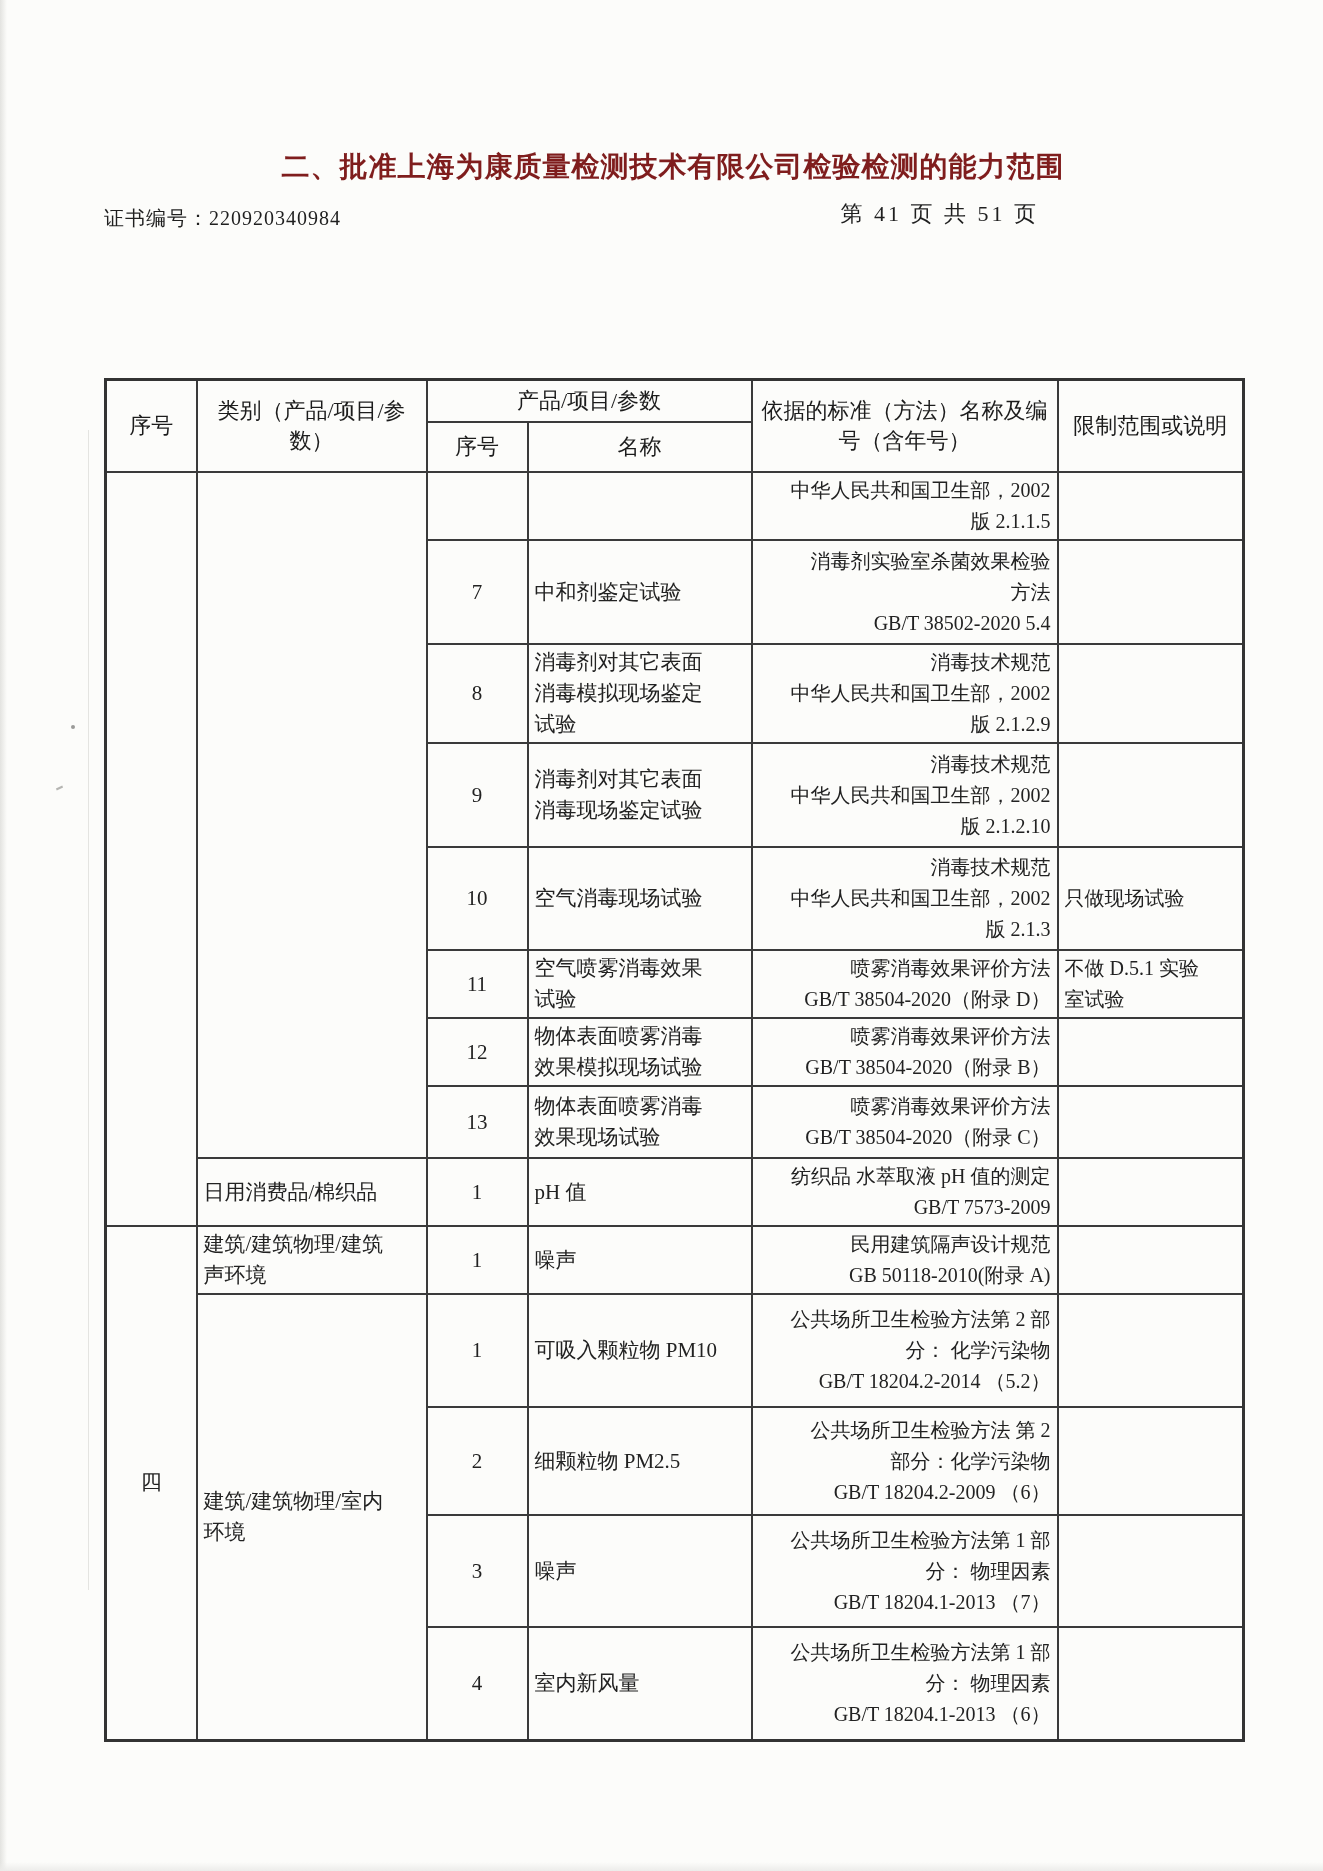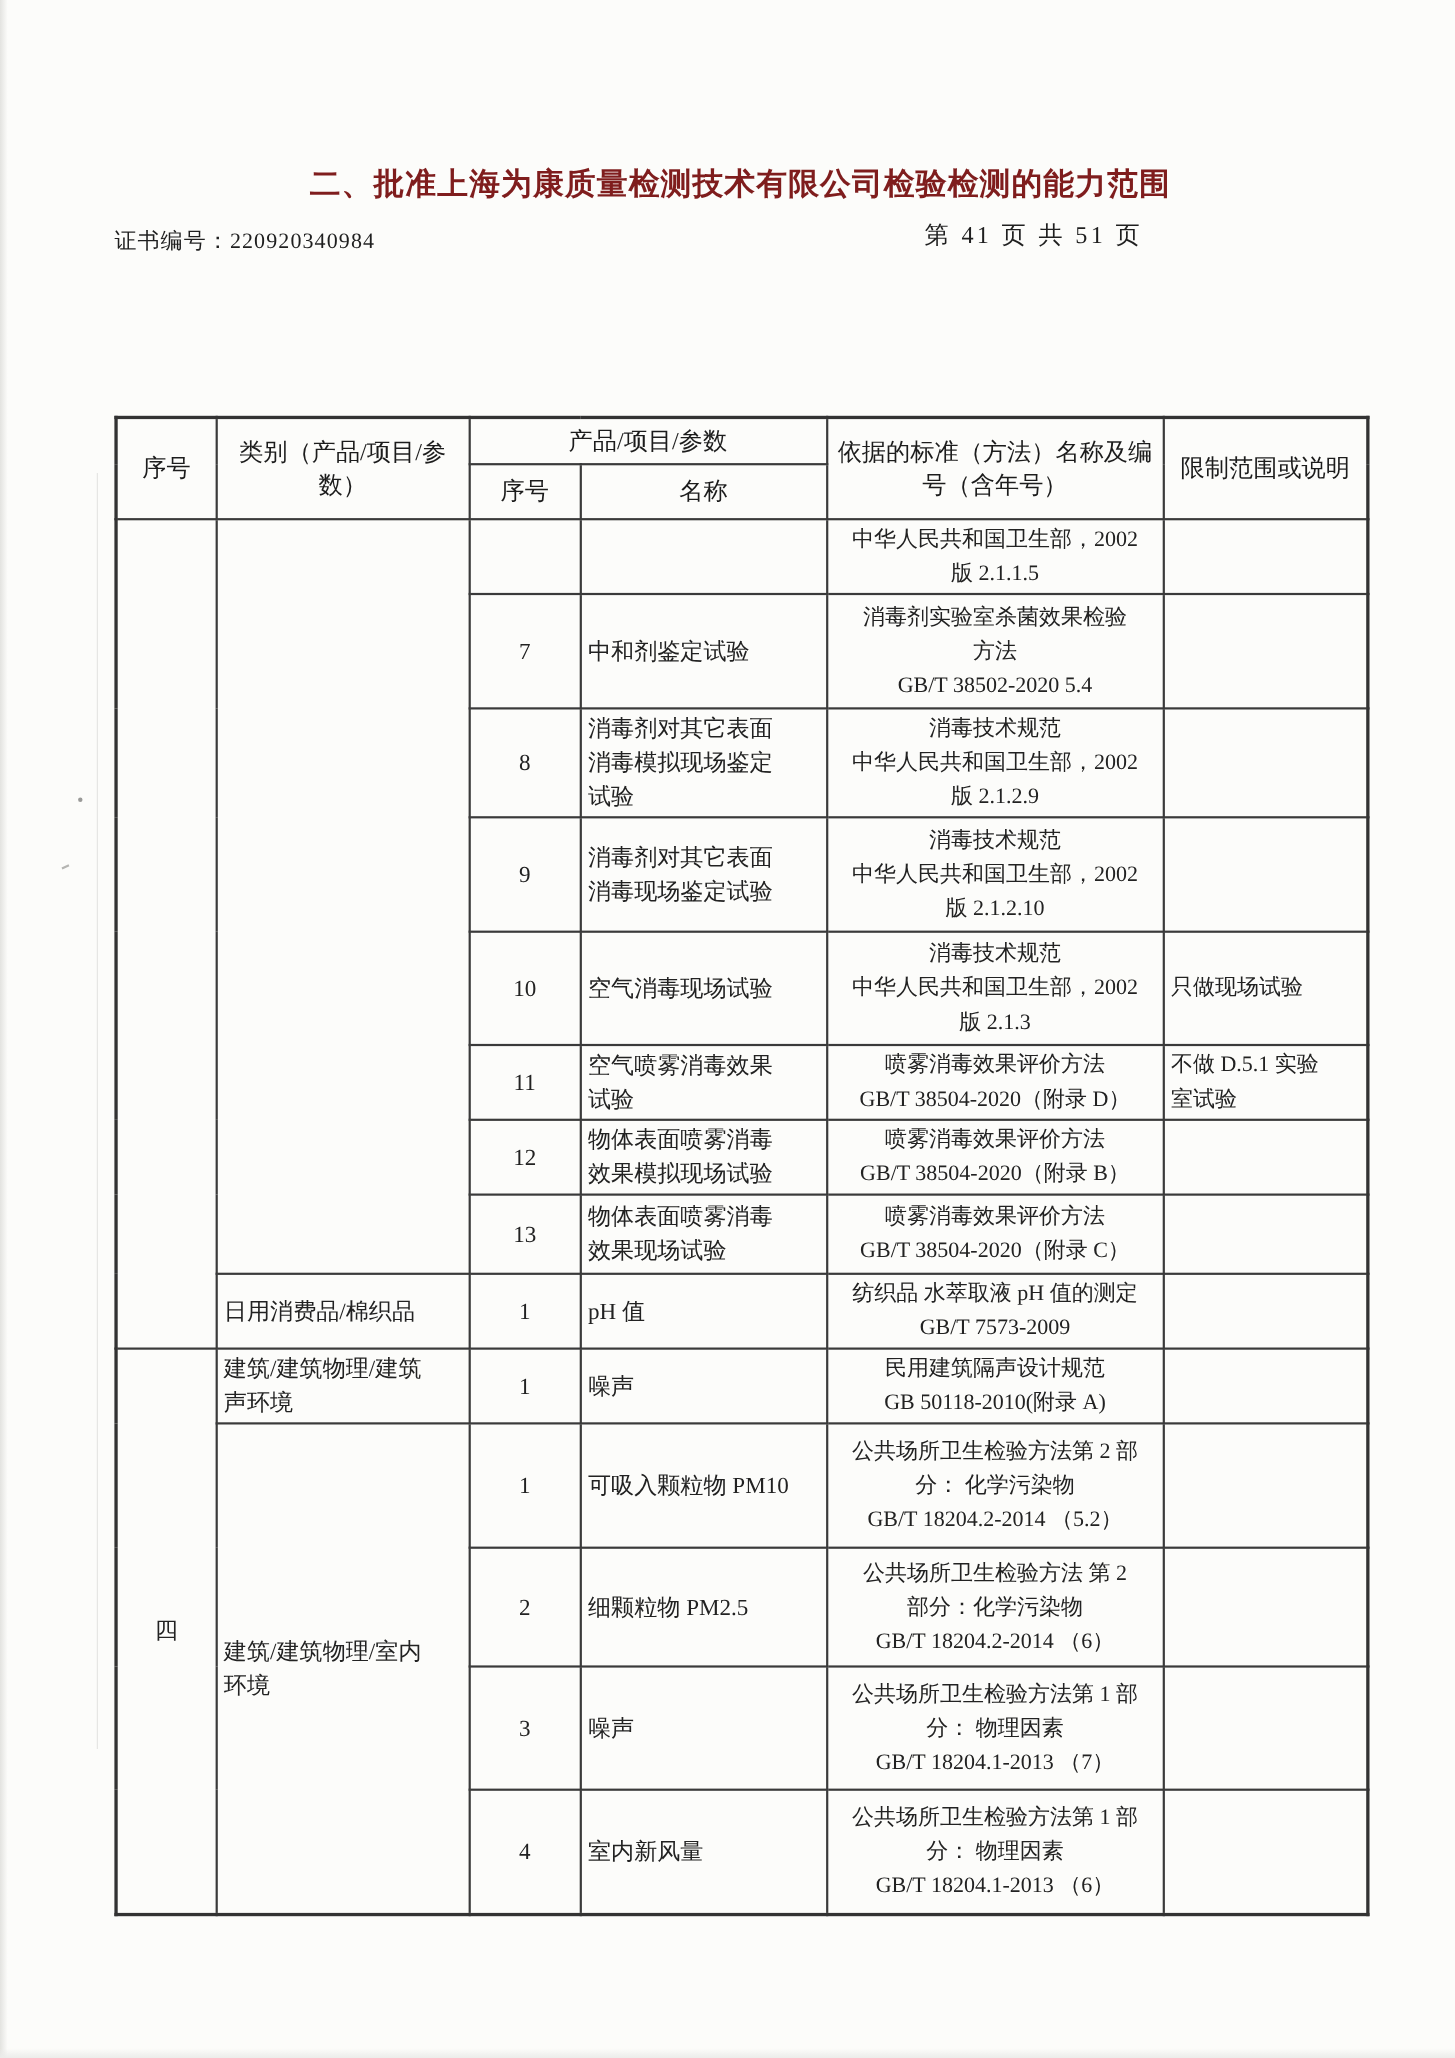--- a/index.html
+++ b/index.html
@@ -49,21 +49,21 @@
     white-space:pre-line;
     line-height:31px;
     font-weight:normal;
     overflow:hidden;
   }
   table.cap{border:3px solid #333;}
   table.cap th{text-align:center;font-size:22px;line-height:30px;color:#1c1c1c;}
   td.seq,td.subseq{text-align:center;}
   td.cat{text-align:left;padding-left:10px;}
   td.name{text-align:left;padding-left:15px;}
-  td.std{text-align:center;padding-left:13px;font-size:20px;}
+  td.std{text-align:right;padding-left:13px;font-size:20px;}
   td.lim{text-align:left;padding-left:9px;font-size:20px;margin-left:15px;}
   tr.hdr1 th{height:36px;}
   tr.hdr2 th{height:44px;}
 </style>
 </head>
 <body>
 
 <div class="page">
 
   <div class="scan-left"></div>
@@ -207,21 +207,21 @@
 分： 化学污染物
 GB/T 18204.2-2014 （5.2）</td>
       <td class="lim"></td>
     </tr>
 
     <tr style="height:108px">
       <td class="subseq">2</td>
       <td class="name">细颗粒物 PM2.5</td>
       <td class="std">公共场所卫生检验方法 第 2
 部分：化学污染物
-GB/T 18204.2-2014 （6）</td>
+GB/T 18204.2-2009 （6）</td>
       <td class="lim"></td>
     </tr>
 
     <tr style="height:112px">
       <td class="subseq">3</td>
       <td class="name">噪声</td>
       <td class="std">公共场所卫生检验方法第 1 部
 分： 物理因素
 GB/T 18204.1-2013 （7）</td>
       <td class="lim"></td>

